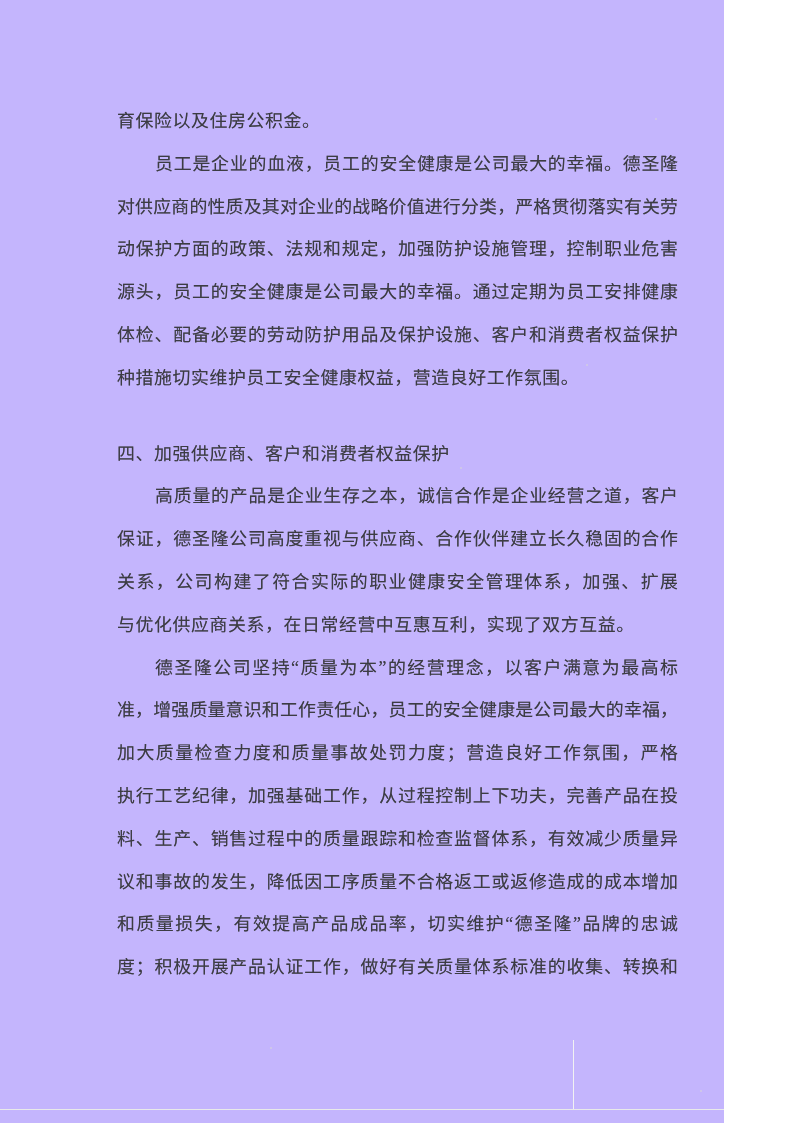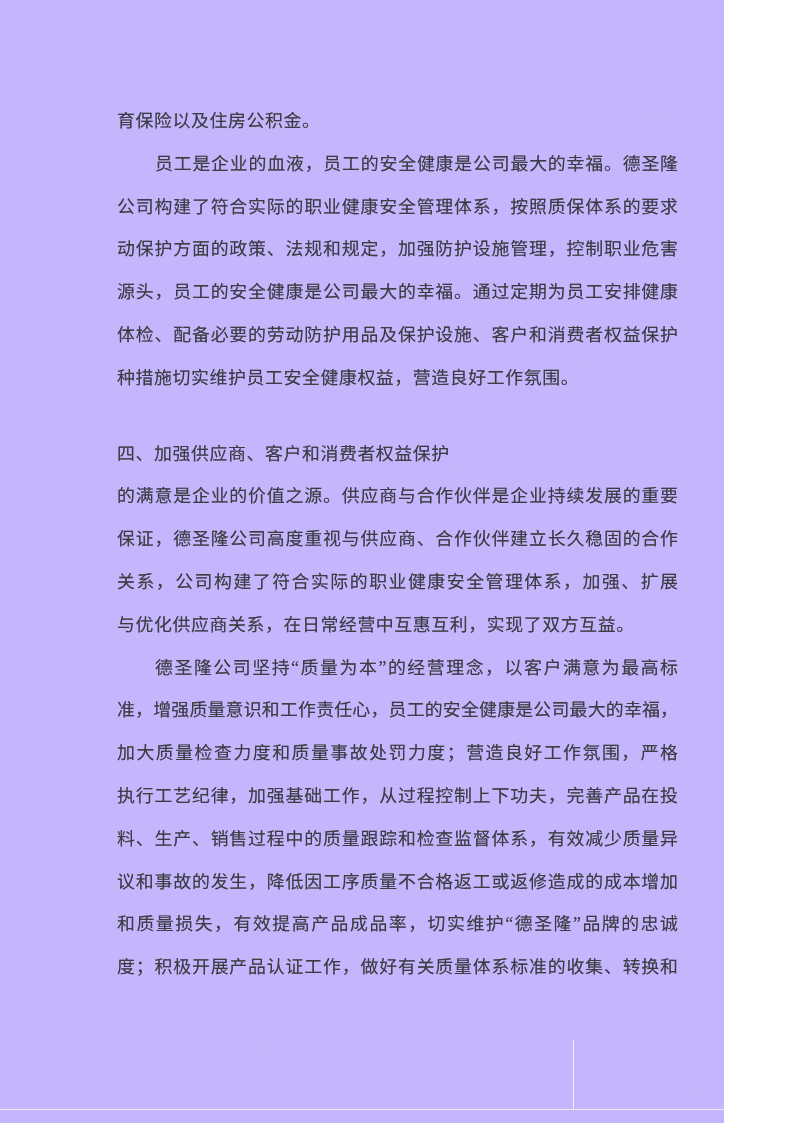--- a/index.html
+++ b/index.html
@@ -73,31 +73,31 @@
 </head>
 <body>
 
 <div class="page">
 
   <div class="text-column">
 
     <div class="tline">育保险以及住房公积金。</div>
 
     <div class="tline fill indent">员工是企业的血液，员工的安全健康是公司最大的幸福。德圣隆</div>
-    <div class="tline fill">公司构建了符合实际的职业健康安全管理体系，按照质保体系的要求</div>
+    <div class="tline fill">对供应商的性质及其对企业的战略价值进行分类，严格贯彻落实有关劳</div>
     <div class="tline fill">动保护方面的政策、法规和规定，加强防护设施管理，控制职业危害</div>
     <div class="tline fill">源头，员工的安全健康是公司最大的幸福。通过定期为员工安排健康</div>
     <div class="tline fill">体检、配备必要的劳动防护用品及保护设施、客户和消费者权益保护</div>
     <div class="tline">种措施切实维护员工安全健康权益，营造良好工作氛围。</div>
 
     <div class="section-gap"></div>
 
     <div class="tline">四、加强供应商、客户和消费者权益保护</div>
 
-    <div class="tline fill">的满意是企业的价值之源。供应商与合作伙伴是企业持续发展的重要</div>
+    <div class="tline fill indent">高质量的产品是企业生存之本，诚信合作是企业经营之道，客户</div>
     <div class="tline fill">保证，德圣隆公司高度重视与供应商、合作伙伴建立长久稳固的合作</div>
     <div class="tline fill">关系，公司构建了符合实际的职业健康安全管理体系，加强、扩展</div>
     <div class="tline">与优化供应商关系，在日常经营中互惠互利，实现了双方互益。</div>
 
     <div class="tline fill indent">德圣隆公司坚持“质量为本”的经营理念，以客户满意为最高标</div>
     <div class="tline fill">准，增强质量意识和工作责任心，员工的安全健康是公司最大的幸福，</div>
     <div class="tline fill">加大质量检查力度和质量事故处罚力度；营造良好工作氛围，严格</div>
     <div class="tline fill">执行工艺纪律，加强基础工作，从过程控制上下功夫，完善产品在投</div>
     <div class="tline fill">料、生产、销售过程中的质量跟踪和检查监督体系，有效减少质量异</div>
     <div class="tline fill">议和事故的发生，降低因工序质量不合格返工或返修造成的成本增加</div>

